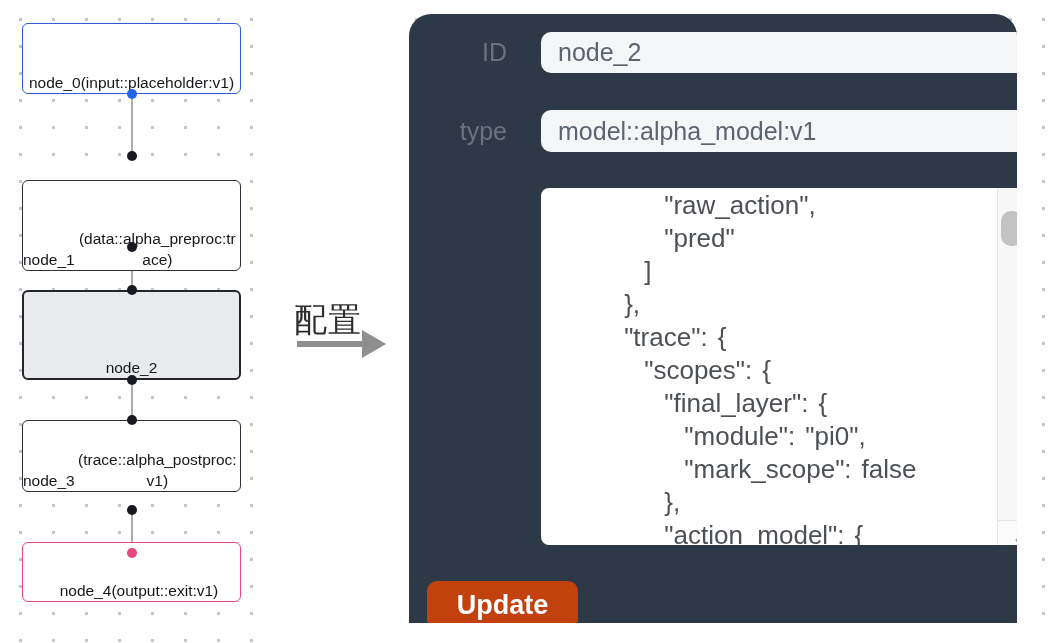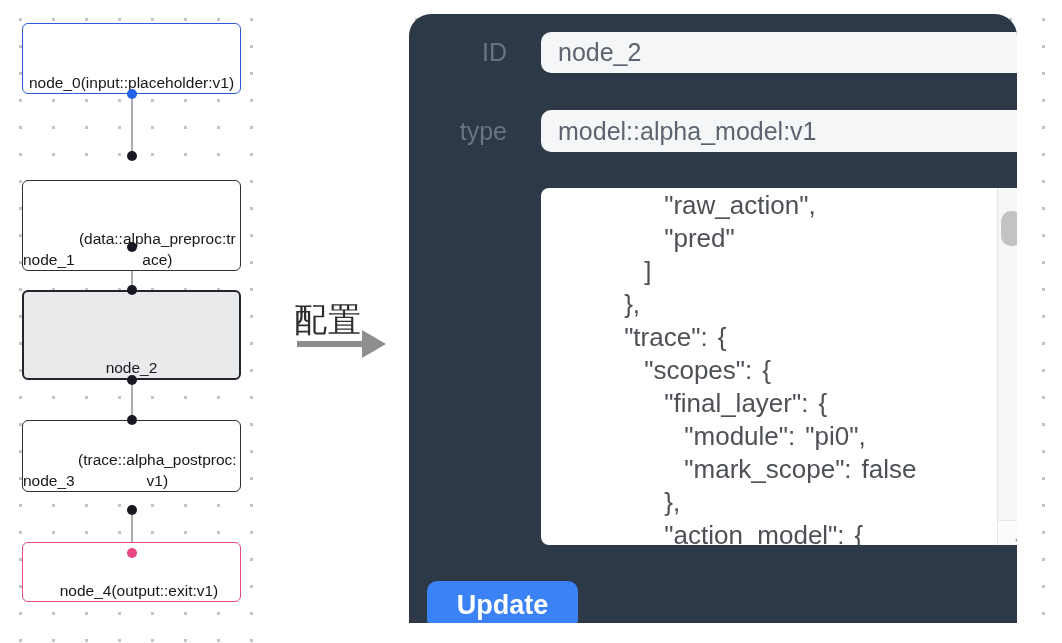--- a/index.html
+++ b/index.html
@@ -84,21 +84,21 @@
     background:#c3c3c3; border-radius:10px;
   }
   #config-corner {
     position:absolute; right:0; bottom:0; width:36px; height:25px;
     background:#fbfbfb; border-left:1px solid #e6e6e6; border-top:1px solid #e6e6e6;
   }
   #resize-grip { position:absolute; right:3px; bottom:3px; }
 
   #update-button {
     position:absolute; left:18px; top:567px; width:151px; height:48px;
-    background:#3b82f6; border:none; border-radius:10px;
+    background:#c2410c; border:none; border-radius:10px;
     color:#ffffff; font-family:"Liberation Sans", sans-serif;
     font-size:27px; font-weight:700; text-align:center; line-height:48px;
     cursor:pointer;
   }
 </style>
 </head>
 <body>
 
 <div id="stage">
 

